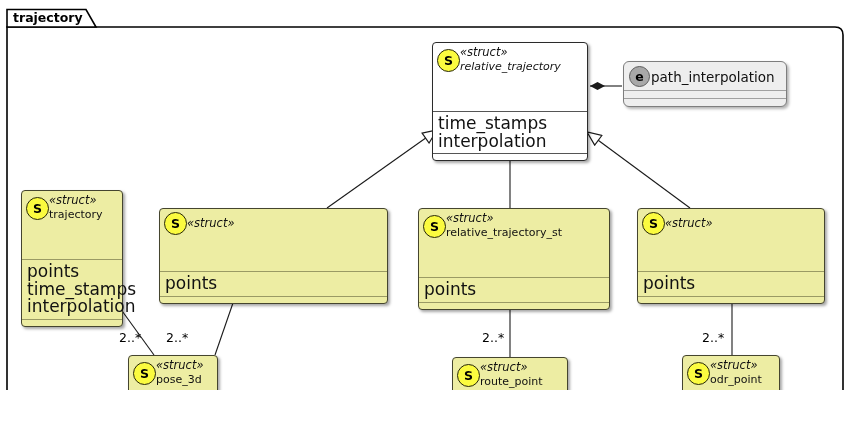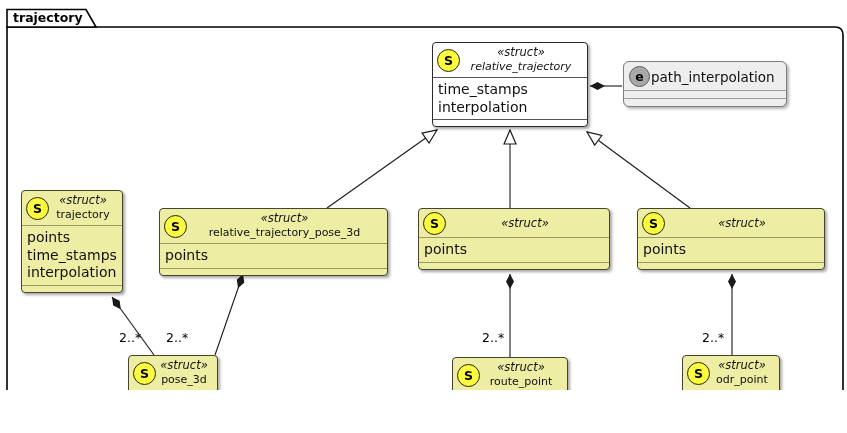--- a/index.html
+++ b/index.html
@@ -27,29 +27,29 @@
   }
 
   .hdr { display:flex; align-items:center; padding:3px 5px 2px 4px; }
   .spot {
     flex:0 0 auto; width:21px; height:21px; border-radius:50%;
     background:#FBFB3F; border:1px solid #26260a;
     display:flex; align-items:center; justify-content:center;
     font-weight:bold; font-size:12.5px; color:#000;
   }
   .enum .spot { background:#a8a8a8; border-color:#5c5c5c; }
-  .hdr-text { flex:1 1 auto; display:flex; flex-direction:column; align-items:center; min-width:0; }
+  .hdr-text { flex:1 1 auto; display:flex; flex-direction:column; min-width:0; }
   .stereo { font-style:italic; font-size:11.5px; line-height:13px; white-space:nowrap; }
   .cname { font-size:11px; line-height:16px; white-space:nowrap; }
   .abstract .cname { font-style:italic; }
   .enum .cname { font-size:13.5px; }
 
   .fields {
     border-top:1px solid #9a9a64; padding:3px 5px 3px 5px;
-    font-size:14px; line-height:17.5px; white-space:nowrap;
+    font-size:17px; line-height:17.5px; white-space:nowrap;margin-top:34px;
   }
   .abstract .fields { border-top-color:#555555; }
   .methods { border-top:1px solid #9a9a64; height:6px; }
   .abstract .methods { border-top-color:#555555; }
   .enum .methods { border-top-color:#a0a0a0; height:7px; }
 
   .mult {
     position:absolute; font-size:12.5px; color:#000; white-space:nowrap;
   }
 </style>
@@ -124,34 +124,34 @@
       <div>interpolation</div>
     </div>
     <div class="methods"></div>
   </div>
 
   <div class="classbox" style="left:159px; top:208px; width:229px;">
     <div class="hdr">
       <div class="spot">S</div>
       <div class="hdr-text">
         <div class="stereo">«struct»</div>
-        <div class="cname">relative_trajectory_pose_3d</div>
       </div>
     </div>
     <div class="fields">
       <div>points</div>
     </div>
     <div class="methods"></div>
   </div>
 
   <div class="classbox" style="left:418px; top:208px; width:192px;">
     <div class="hdr">
       <div class="spot">S</div>
       <div class="hdr-text">
         <div class="stereo">«struct»</div>
+        <div class="cname">relative_trajectory_st</div>
       </div>
     </div>
     <div class="fields">
       <div>points</div>
     </div>
     <div class="methods"></div>
   </div>
 
   <div class="classbox" style="left:637px; top:208px; width:188px;">
     <div class="hdr">

